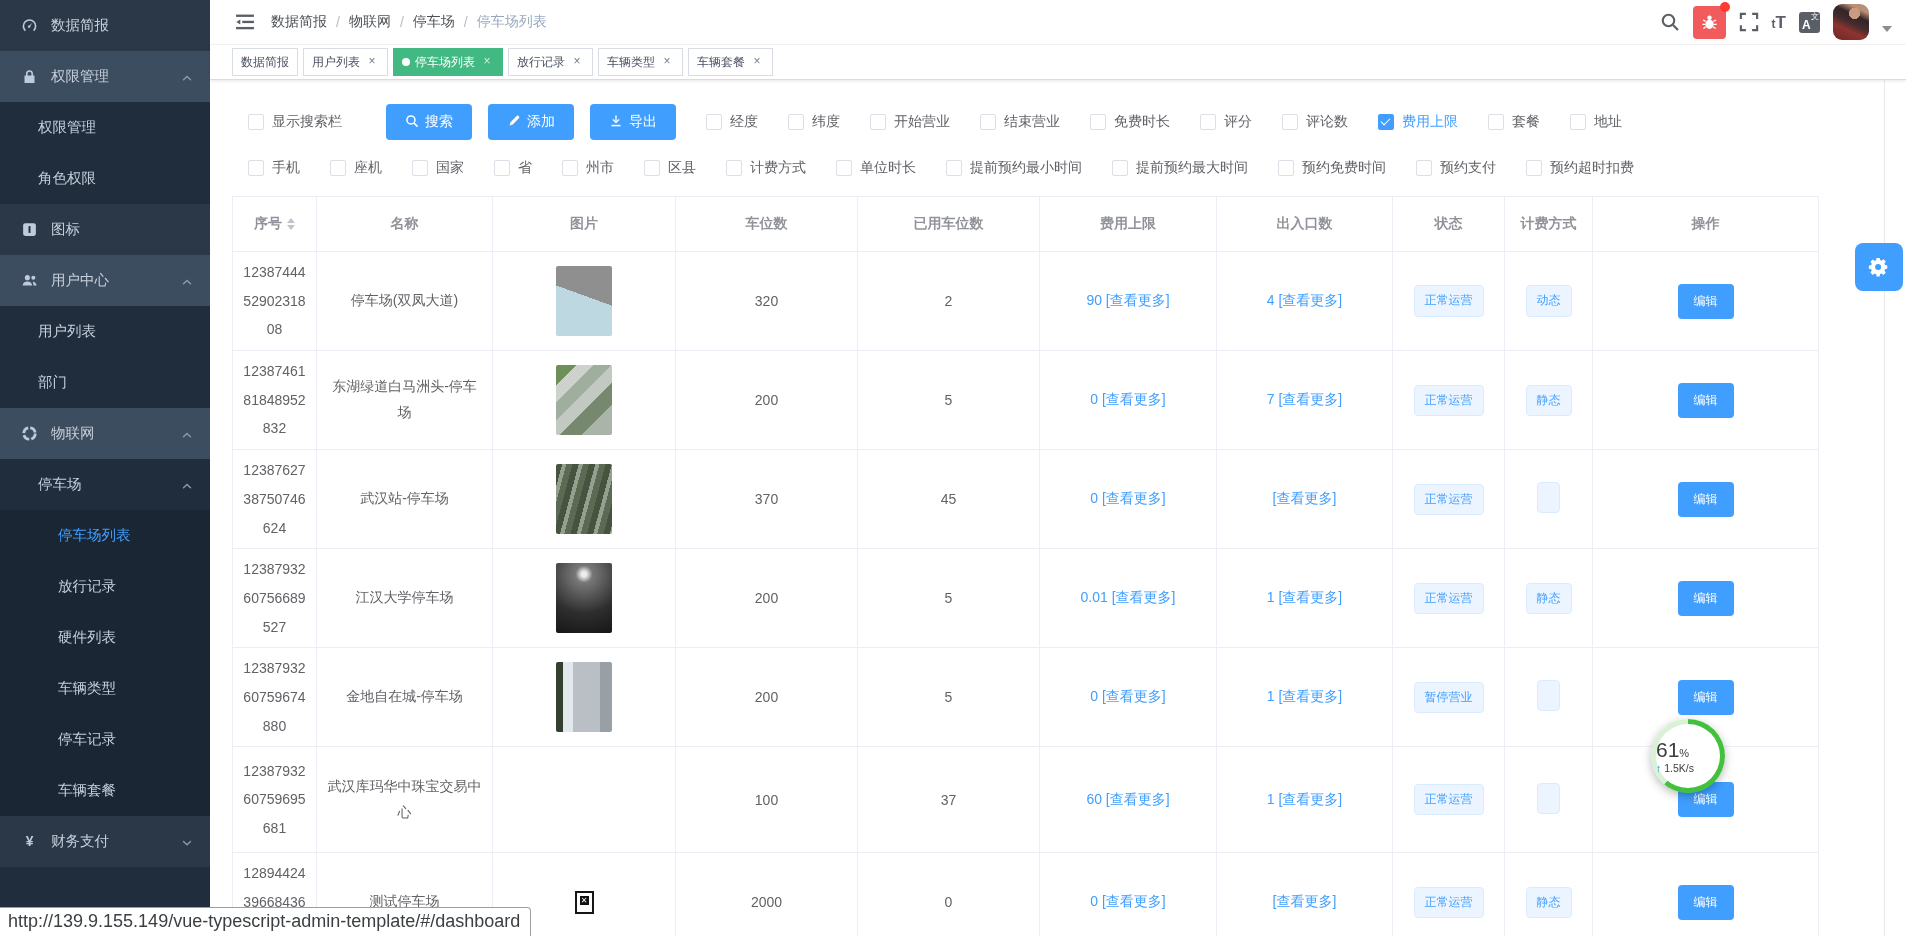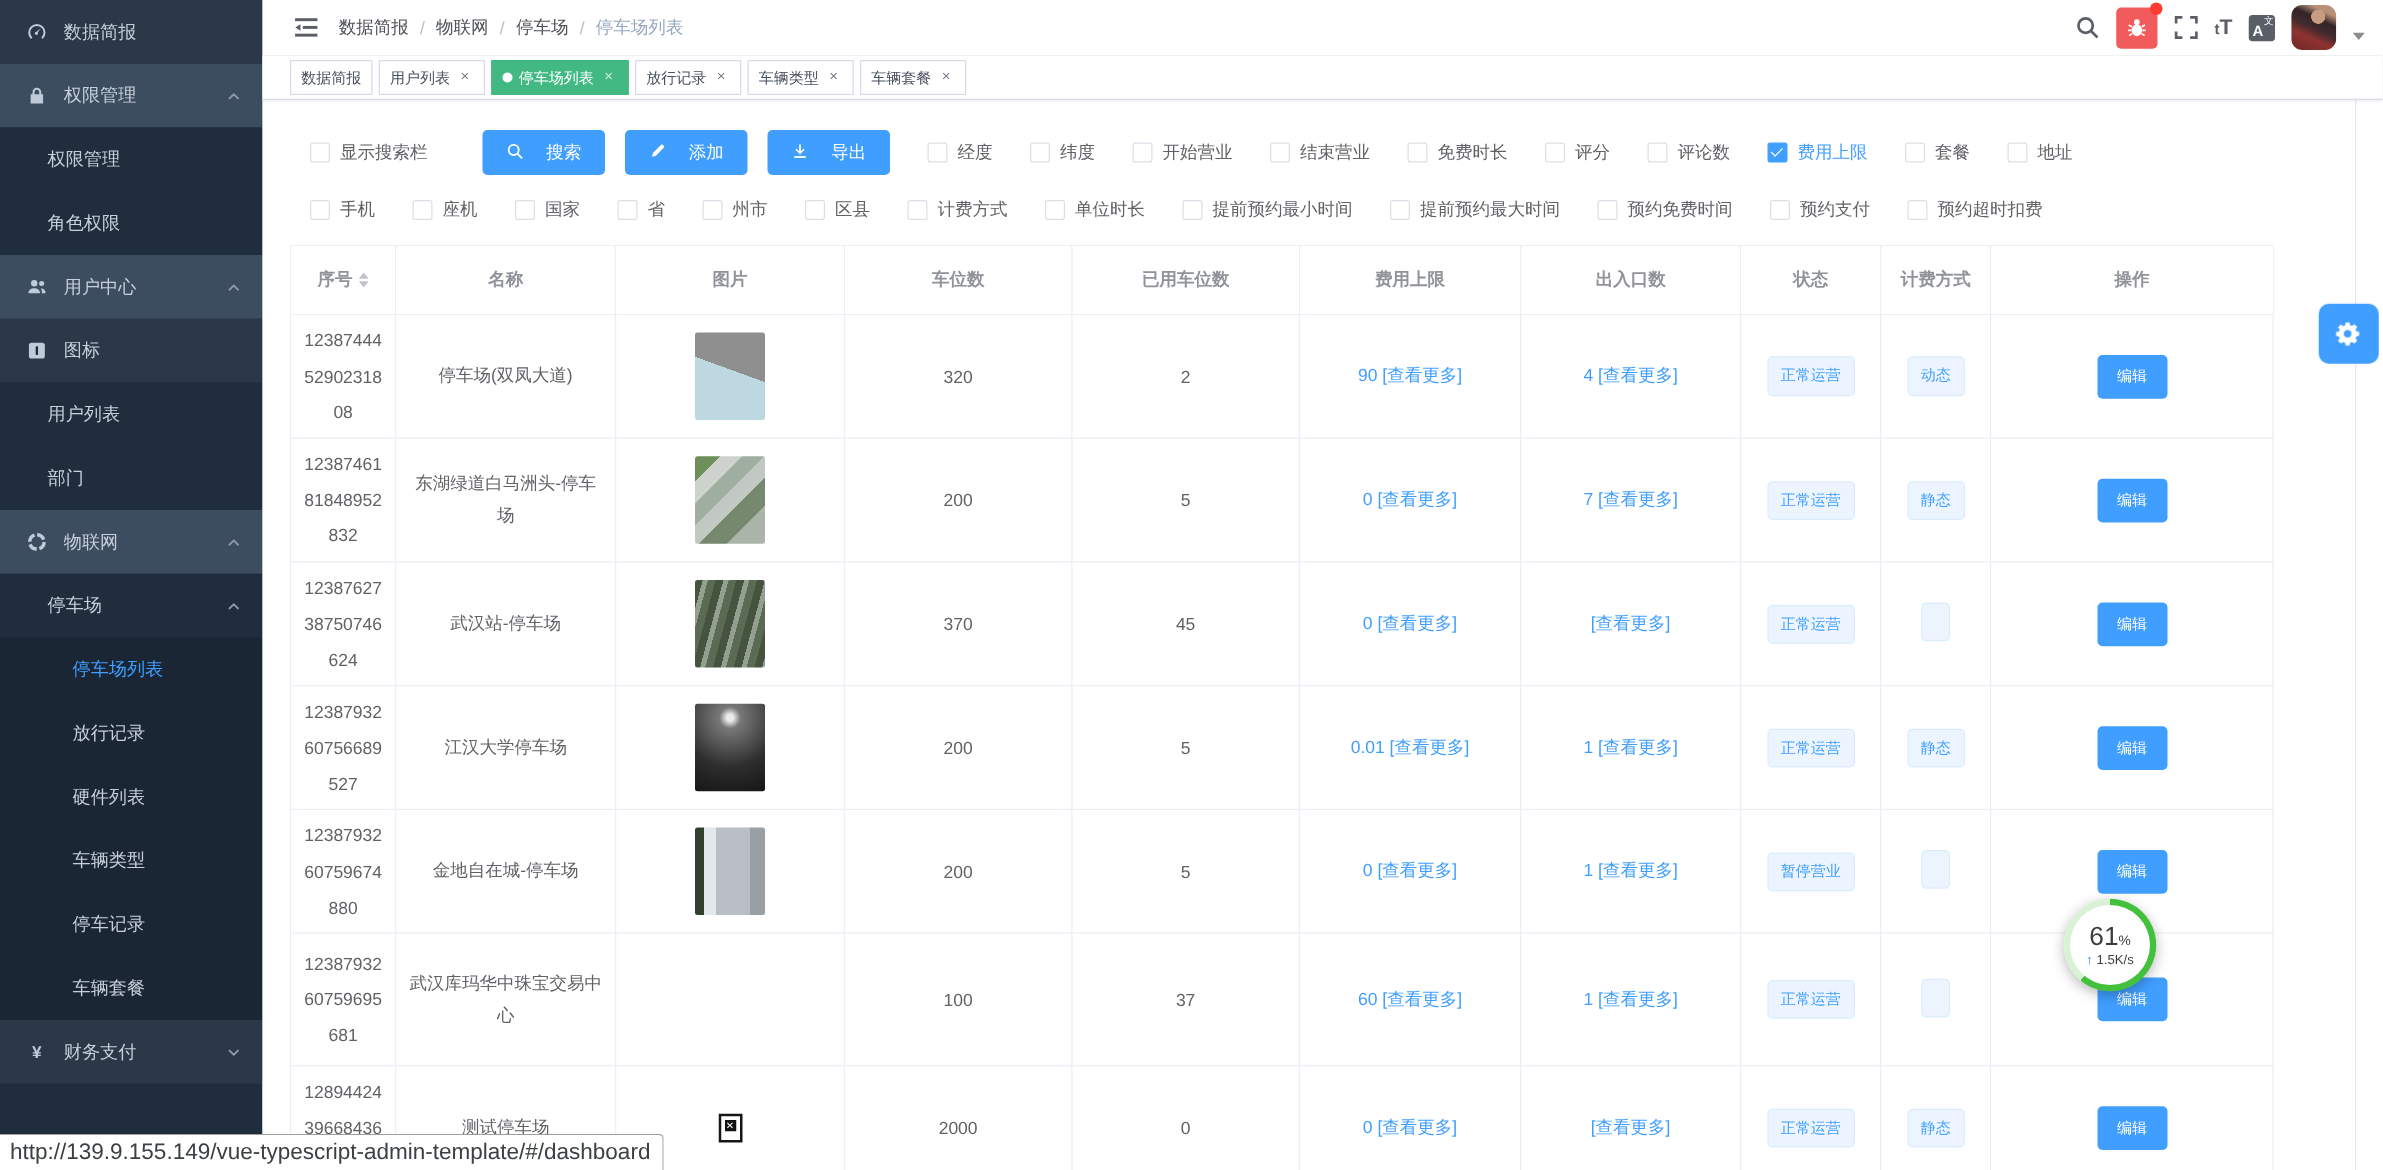--- a/index.html
+++ b/index.html
@@ -73,21 +73,21 @@
   .filter-row2{height:40px}
   .cb-wrap{display:inline-flex;align-items:center;cursor:pointer;margin-right:30px;white-space:nowrap}
   .cb-wrap:first-child{margin-left:16px}
   .cb{width:14px;height:14px;border:1px solid #dcdfe6;border-radius:2px;background:#fff;position:relative;flex:none}
   .cb.checked{background:#409eff;border-color:#409eff}
   .cb.checked::after{content:"";position:absolute;left:4px;top:1px;width:4px;height:8px;
     border:solid #fff;border-width:0 1.6px 1.6px 0;transform:rotate(45deg)}
   .cb-label{margin-left:8px;font-size:14px;color:#606266}
   .cb-wrap.checked .cb-label{color:#409eff}
   .btn{height:36px;padding:0 19px;background:#409eff;border:none;border-radius:4px;color:#fff;
-    font-size:14px;display:inline-flex;align-items:center;gap:18px;cursor:pointer;margin-right:16px;
+    font-size:14px;display:inline-flex;align-items:center;gap:6px;cursor:pointer;margin-right:16px;
     font-family:inherit}
   .btn svg{width:14px;height:14px}
   .btn-group{display:inline-flex;margin:0 14px 0 14px}
 
   
   table.grid{border-collapse:collapse;width:1586px;margin-top:8px;table-layout:fixed;font-size:14px}
   .grid th,.grid td{border:1px solid #ebeef5;text-align:center;vertical-align:middle;padding:6px 10px;overflow:hidden}
   .grid th{height:42px;color:#909399;font-weight:bold;font-size:14px;background:#fff;position:relative}
   .grid td{color:#606266}
   .serial{word-break:break-all;line-height:2.05;display:block}
@@ -113,21 +113,21 @@
 
   
   .right-line{position:fixed;left:1884px;top:79px;width:1px;height:857px;background:#e6e9ee;z-index:2}
   .gear-handle{position:fixed;right:3px;top:243px;width:48px;height:48px;background:#409eff;
     border-radius:8px;display:flex;align-items:center;justify-content:center;color:#fff;cursor:pointer;z-index:6}
   .gear-handle svg{width:24px;height:24px}
   .speed-widget{position:fixed;left:1651px;top:719px;width:74px;height:74px;border-radius:50%;
     background:conic-gradient(#44c13c 0 61%,#d9f1d4 61% 100%);z-index:50;cursor:pointer;
     box-shadow:0 3px 10px rgba(0,0,0,.28)}
   .speed-inner{position:absolute;left:5px;top:5px;width:64px;height:64px;border-radius:50%;background:#fff;
-    display:flex;flex-direction:column;align-items:center;justify-content:center}
+    display:flex;flex-direction:column;justify-content:center}
   .speed-val{color:#3c3c3c;line-height:1}
   .speed-val .v{font-size:21px}
   .speed-val .u{font-size:11px}
   .speed-rate{margin-top:3px;font-size:10.5px;color:#3c3c3c;line-height:1}
   .speed-rate .arr{color:#2f7fe8;font-weight:bold}
   .status-url{position:fixed;left:0;bottom:0;background:#fff;border:1px solid #9e9e9e;border-left:none;border-bottom:none;
     border-top-right-radius:4px;padding:3px 10px 4px 8px;font-size:18px;color:#3c4043;z-index:60;white-space:nowrap}
 </style>
 </head>
 <body>
@@ -153,42 +153,42 @@
         <span class="sb-chevron"><svg viewBox="0 0 12 12" fill="none" stroke="currentColor" stroke-width="1.4" stroke-linecap="round">
             <path d="M2.5 7.8 6 4.4l3.5 3.4"></path>
           </svg></span>
       </div>
       <div class="sb-item lvl2">
         <span class="sb-label">权限管理</span>
       </div>
       <div class="sb-item lvl2">
         <span class="sb-label">角色权限</span>
       </div>
+      <div class="sb-item lvl1">
+        <span class="sb-icon">
+          <svg viewBox="0 0 16 16" fill="currentColor">
+            <rect x="2" y="2" width="12" height="12" rx="2"></rect>
+            <rect x="7.1" y="4.8" width="1.8" height="6.4" fill="#1f2d3d"></rect>
+          </svg>
+        </span>
+        <span class="sb-label">图标</span>
+      </div>
       <div class="sb-item lvl1 open">
         <span class="sb-icon">
           <svg viewBox="0 0 16 16" fill="currentColor">
             <circle cx="6" cy="5.3" r="2.4"></circle>
             <path d="M1.6 12.8c0-2.4 2-3.8 4.4-3.8s4.4 1.4 4.4 3.8z"></path>
             <circle cx="11.6" cy="5.5" r="1.9"></circle>
             <path d="M11 9.1c2.1.2 3.6 1.5 3.6 3.7h-3a5 5 0 0 0-.6-3.7z"></path>
           </svg>
         </span>
         <span class="sb-label">用户中心</span>
         <span class="sb-chevron"><svg viewBox="0 0 12 12" fill="none" stroke="currentColor" stroke-width="1.4" stroke-linecap="round">
             <path d="M2.5 7.8 6 4.4l3.5 3.4"></path>
           </svg></span>
-      </div>
-      <div class="sb-item lvl1">
-        <span class="sb-icon">
-          <svg viewBox="0 0 16 16" fill="currentColor">
-            <rect x="2" y="2" width="12" height="12" rx="2"></rect>
-            <rect x="7.1" y="4.8" width="1.8" height="6.4" fill="#1f2d3d"></rect>
-          </svg>
-        </span>
-        <span class="sb-label">图标</span>
       </div>
       <div class="sb-item lvl2">
         <span class="sb-label">用户列表</span>
       </div>
       <div class="sb-item lvl2">
         <span class="sb-label">部门</span>
       </div>
       <div class="sb-item lvl1 open">
         <span class="sb-icon">
           <svg viewBox="0 0 16 16" fill="none" stroke="currentColor" stroke-width="2.6">

